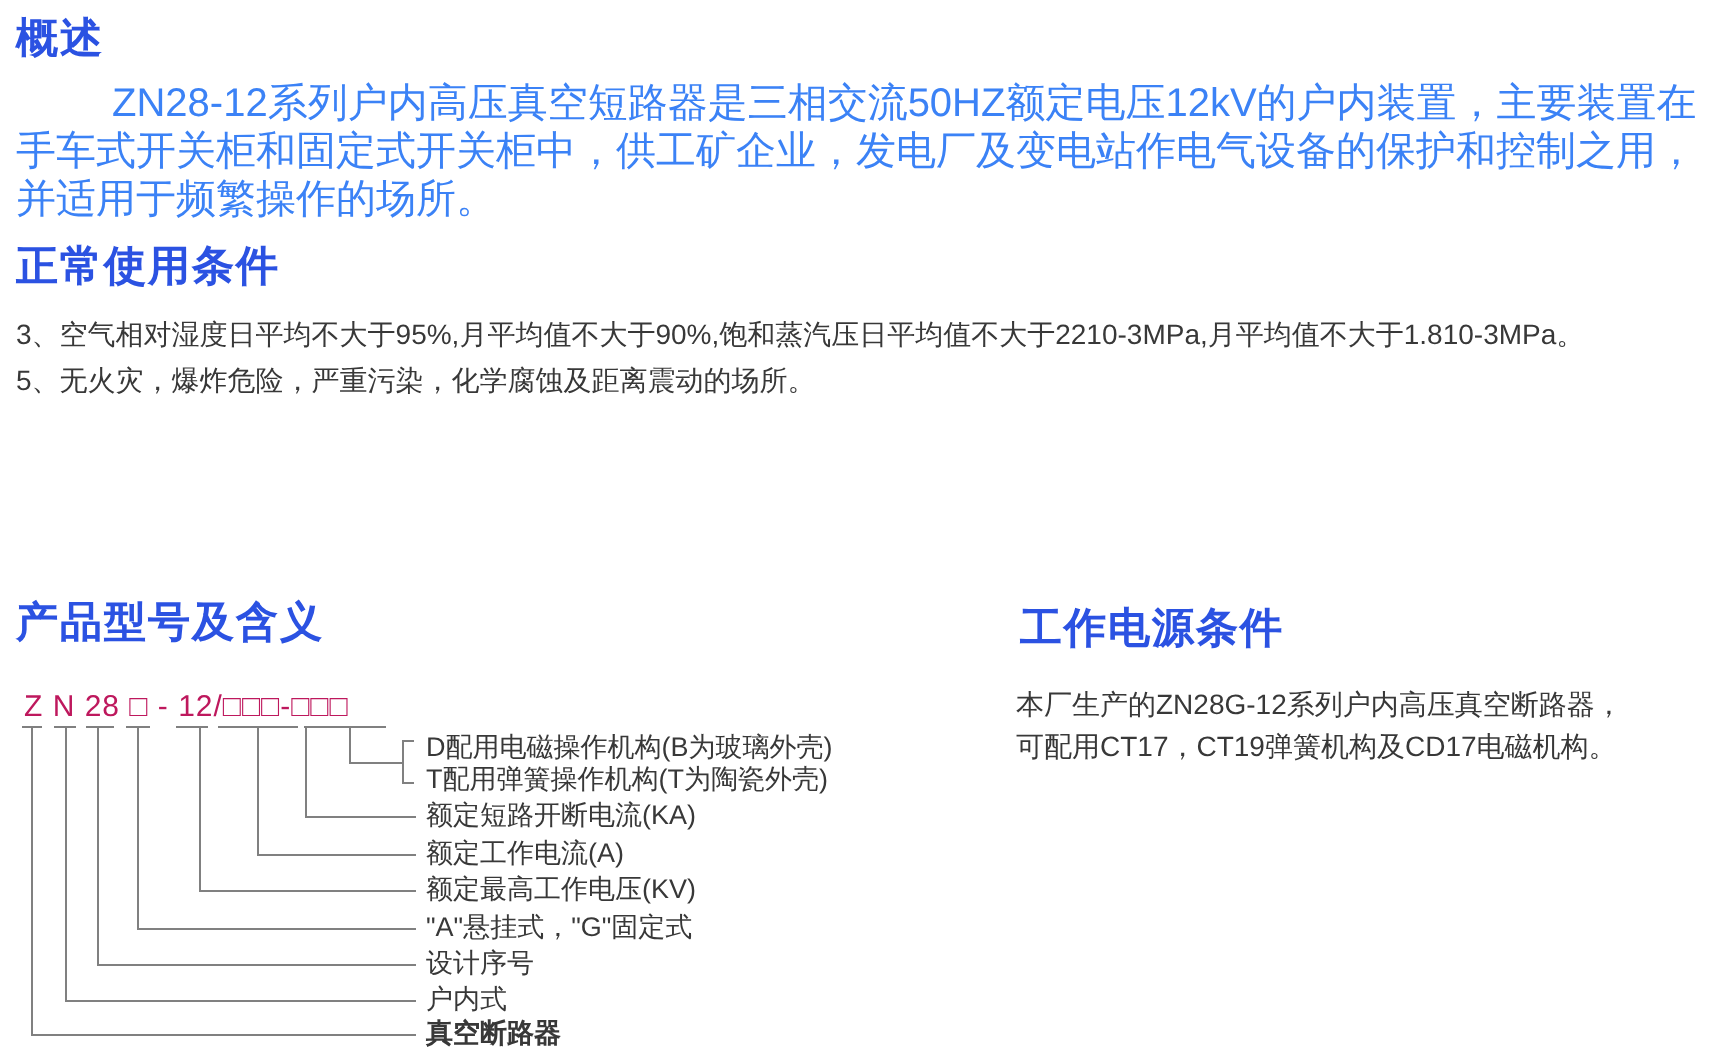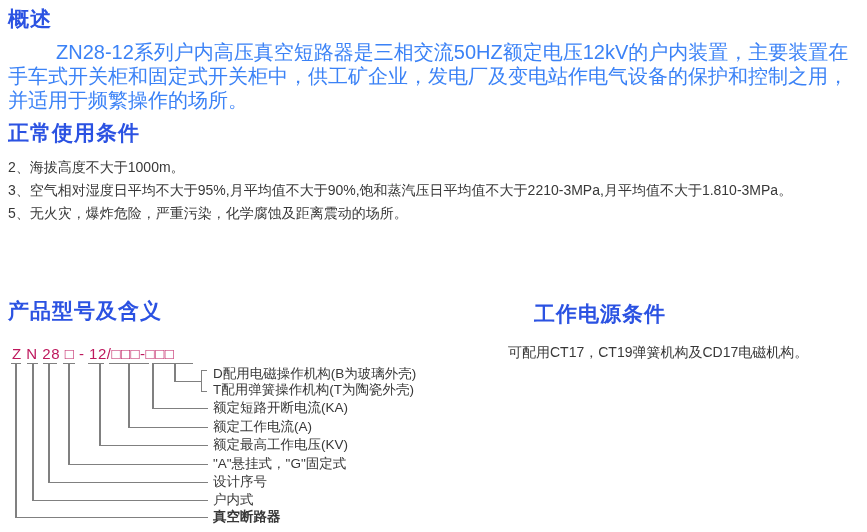--- a/index.html
+++ b/index.html
@@ -24,21 +24,21 @@
   #overview-para {
     position: absolute; left: 8px; top: 40px; width: 851px;
     font-size: 20px; line-height: 24px; text-indent: 2.4em;
     color: #3b82f6;
   }
   #conditions-title { left: 8px; top: 119px; }
   #conditions-list  { position: absolute; left: 8px; top: 156px; width: 855px; }
   .cond-item { font-size: 14px; line-height: 23px; color: #383838; white-space: nowrap; }
 
   #model-title { left: 8px; top: 297px; }
-  #power-title { left: 510px; top: 300px; margin-left: 24px; }
+  #power-title { left: 510px; top: 300px; }
 
   #power-text { position: absolute; left: 508px; top: 342px; }
   .power-line { font-size: 14px; line-height: 21px; color: #383838; white-space: nowrap; }
 
   #model-diagram {
     position: absolute; left: 0; top: 345px;
     width: 460px; height: 187px;
   }
   #model-diagram svg { position: absolute; left: 0; top: 0; }
   #model-code {
@@ -56,21 +56,20 @@
   .ml-6 { top: 128px; } .ml-7 { top: 146px; } .ml-8 { top: 163px; font-weight: bold; }
 </style>
 </head>
 <body>
 
 <div class="sec-title" id="overview-title">概述</div>
 <div id="overview-para">ZN28-12系列户内高压真空短路器是三相交流50HZ额定电压12kV的户内装置，主要装置在手车式开关柜和固定式开关柜中，供工矿企业，发电厂及变电站作电气设备的保护和控制之用，并适用于频繁操作的场所。</div>
 
 <div class="sec-title" id="conditions-title">正常使用条件</div>
 <div id="conditions-list">
-  <div class="cond-item">2、海拔高度不大于1000m。</div>
   <div class="cond-item">3、空气相对湿度日平均不大于95%,月平均值不大于90%,饱和蒸汽压日平均值不大于2210-3MPa,月平均值不大于1.810-3MPa。</div>
   <div class="cond-item">5、无火灾，爆炸危险，严重污染，化学腐蚀及距离震动的场所。</div>
 </div>
 
 <div class="sec-title" id="model-title">产品型号及含义</div>
 
 <div id="model-diagram">
   <svg width="460" height="187" viewBox="0 0 460 187">
     <g stroke="#808080" stroke-width="1.2" fill="none" shape-rendering="crispEdges">
 
@@ -95,14 +94,15 @@
   <div class="model-label ml-3">额定工作电流(A)</div>
   <div class="model-label ml-4">额定最高工作电压(KV)</div>
   <div class="model-label ml-5">"A"悬挂式，"G"固定式</div>
   <div class="model-label ml-6">设计序号</div>
   <div class="model-label ml-7">户内式</div>
   <div class="model-label ml-8">真空断路器</div>
 </div>
 
 <div class="sec-title" id="power-title">工作电源条件</div>
 <div id="power-text">
+  <div class="power-line">本厂生产的ZN28G-12系列户内高压真空断路器，</div>
   <div class="power-line">可配用CT17，CT19弹簧机构及CD17电磁机构。</div>
 </div>
 
 </body></html>

